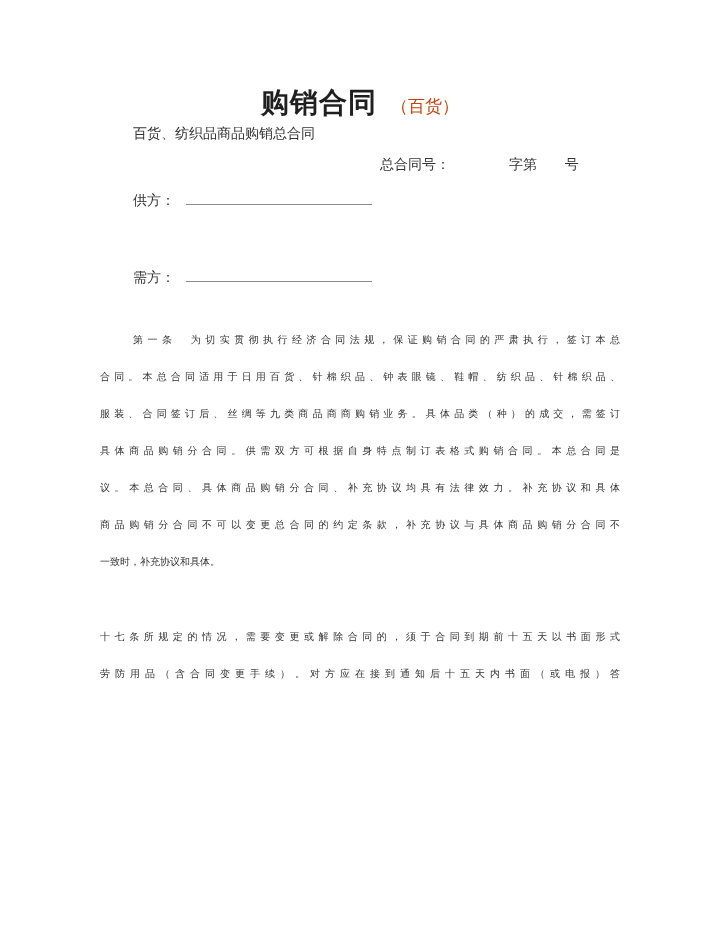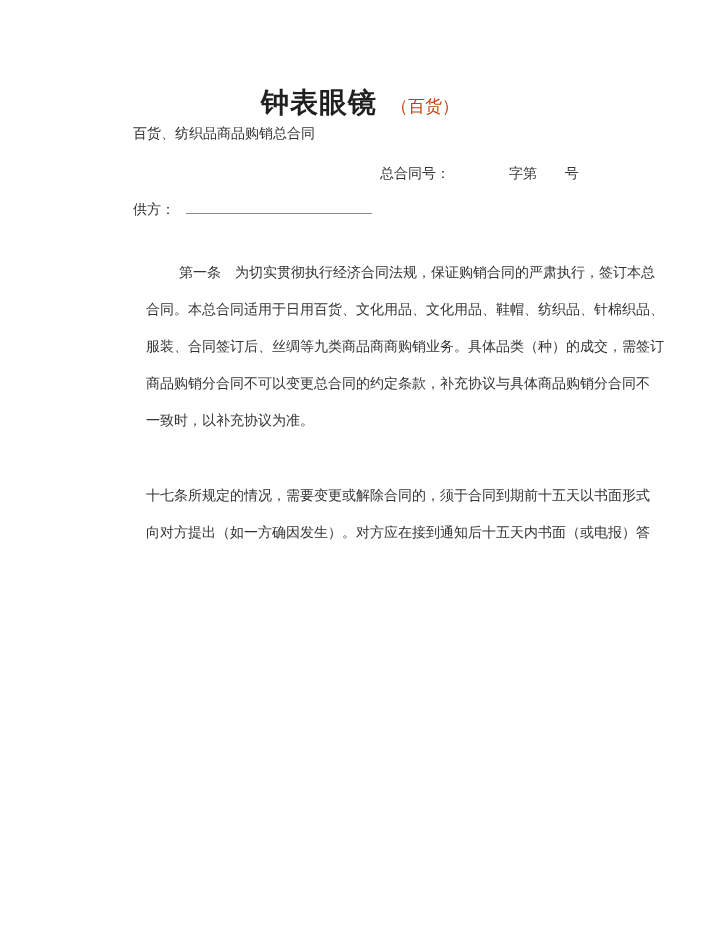--- a/index.html
+++ b/index.html
@@ -33,21 +33,21 @@
     font-weight: normal;
     margin-left: 5px;
     color: #c2410c;
   }
   .subtitle {
     font-size: 14px;
     line-height: 19px;
     text-indent: 33px;
   }
   .contract-no {
-    margin-top: 21px;
+    margin-top: 12px;
     font-size: 14px;
     line-height: 19px;
     padding-left: 280px;
     white-space: nowrap;
   }
   .contract-no .zidi { margin-left: 55px; }
   .contract-no .hao  { margin-left: 24px; }
   .party {
     font-size: 14px;
     line-height: 20px;
@@ -58,65 +58,70 @@
   .party.buyer    { margin-top: 56px; }
   .blank {
     display: inline-block;
     width: 186px;
     height: 14px;
     margin-left: 7px;
     border-bottom: 1px solid #8a8a8a;
     vertical-align: baseline;
   }
   .paragraph {
-    font-size: 14px;
+    font-size: 10px;
     line-height: 37px;
-    margin-left: 46px;
   }
   .paragraph.p1 { margin-top: 34px; }
   .paragraph.p2 { margin-top: 38px; }
   .pline {
     white-space: nowrap;
     text-align: justify;
     text-align-last: justify;
     letter-spacing: 0;
   }
   .pline.first { text-indent: 33px; }
   .pline.last  { text-align-last: auto; }
 </style>
 </head>
 <body>
 
 <div class="page">
 
   <h1 class="title">
-    <span class="title-main">钟表眼镜</span>
+    <span class="title-main">购销合同</span>
     <span class="title-sub">（百货）</span>
   </h1>
 
   <div class="subtitle">百货、纺织品商品购销总合同</div>
 
   <div class="contract-no">
     <span>总合同号：</span>
     <span class="zidi">字第</span>
     <span class="hao">号</span>
   </div>
 
   <div class="party supplier">
     <span>供方：</span>
     <span class="blank"></span>
   </div>
 
+  <div class="party buyer">
+    <span>需方：</span>
+    <span class="blank"></span>
+  </div>
 
   <div class="paragraph p1">
     <div class="pline first">第一条　为切实贯彻执行经济合同法规，保证购销合同的严肃执行，签订本总</div>
-    <div class="pline">合同。本总合同适用于日用百货、文化用品、文化用品、鞋帽、纺织品、针棉织品、</div>
+    <div class="pline">合同。本总合同适用于日用百货、针棉织品、钟表眼镜、鞋帽、纺织品、针棉织品、</div>
     <div class="pline">服装、合同签订后、丝绸等九类商品商商购销业务。具体品类（种）的成交，需签订</div>
+    <div class="pline">具体商品购销分合同。供需双方可根据自身特点制订表格式购销合同。本总合同是</div>
+    <div class="pline">议。本总合同、具体商品购销分合同、补充协议均具有法律效力。补充协议和具体</div>
     <div class="pline">商品购销分合同不可以变更总合同的约定条款，补充协议与具体商品购销分合同不</div>
-    <div class="pline last">一致时，以补充协议为准。</div>
+    <div class="pline last">一致时，补充协议和具体。</div>
   </div>
 
   <div class="paragraph p2">
     <div class="pline">十七条所规定的情况，需要变更或解除合同的，须于合同到期前十五天以书面形式</div>
-    <div class="pline">向对方提出（如一方确因发生）。对方应在接到通知后十五天内书面（或电报）答</div>
+    <div class="pline">劳防用品（含合同变更手续）。对方应在接到通知后十五天内书面（或电报）答</div>
   </div>
 
 </div>
 
 </body></html>

